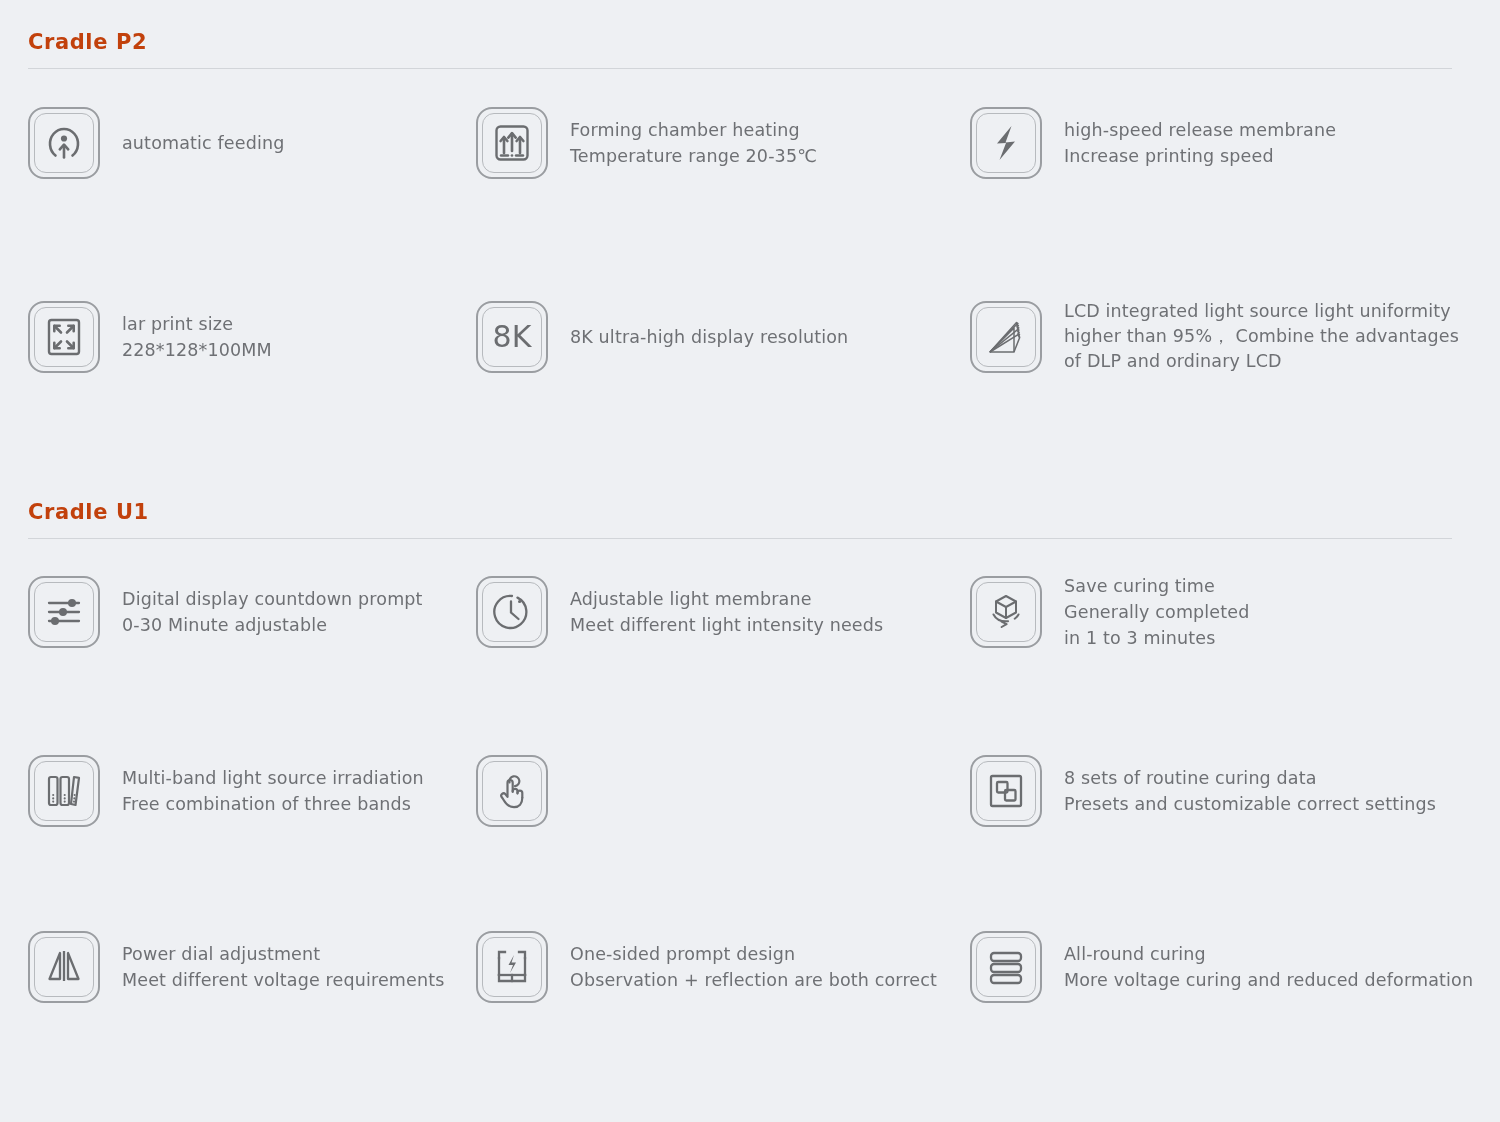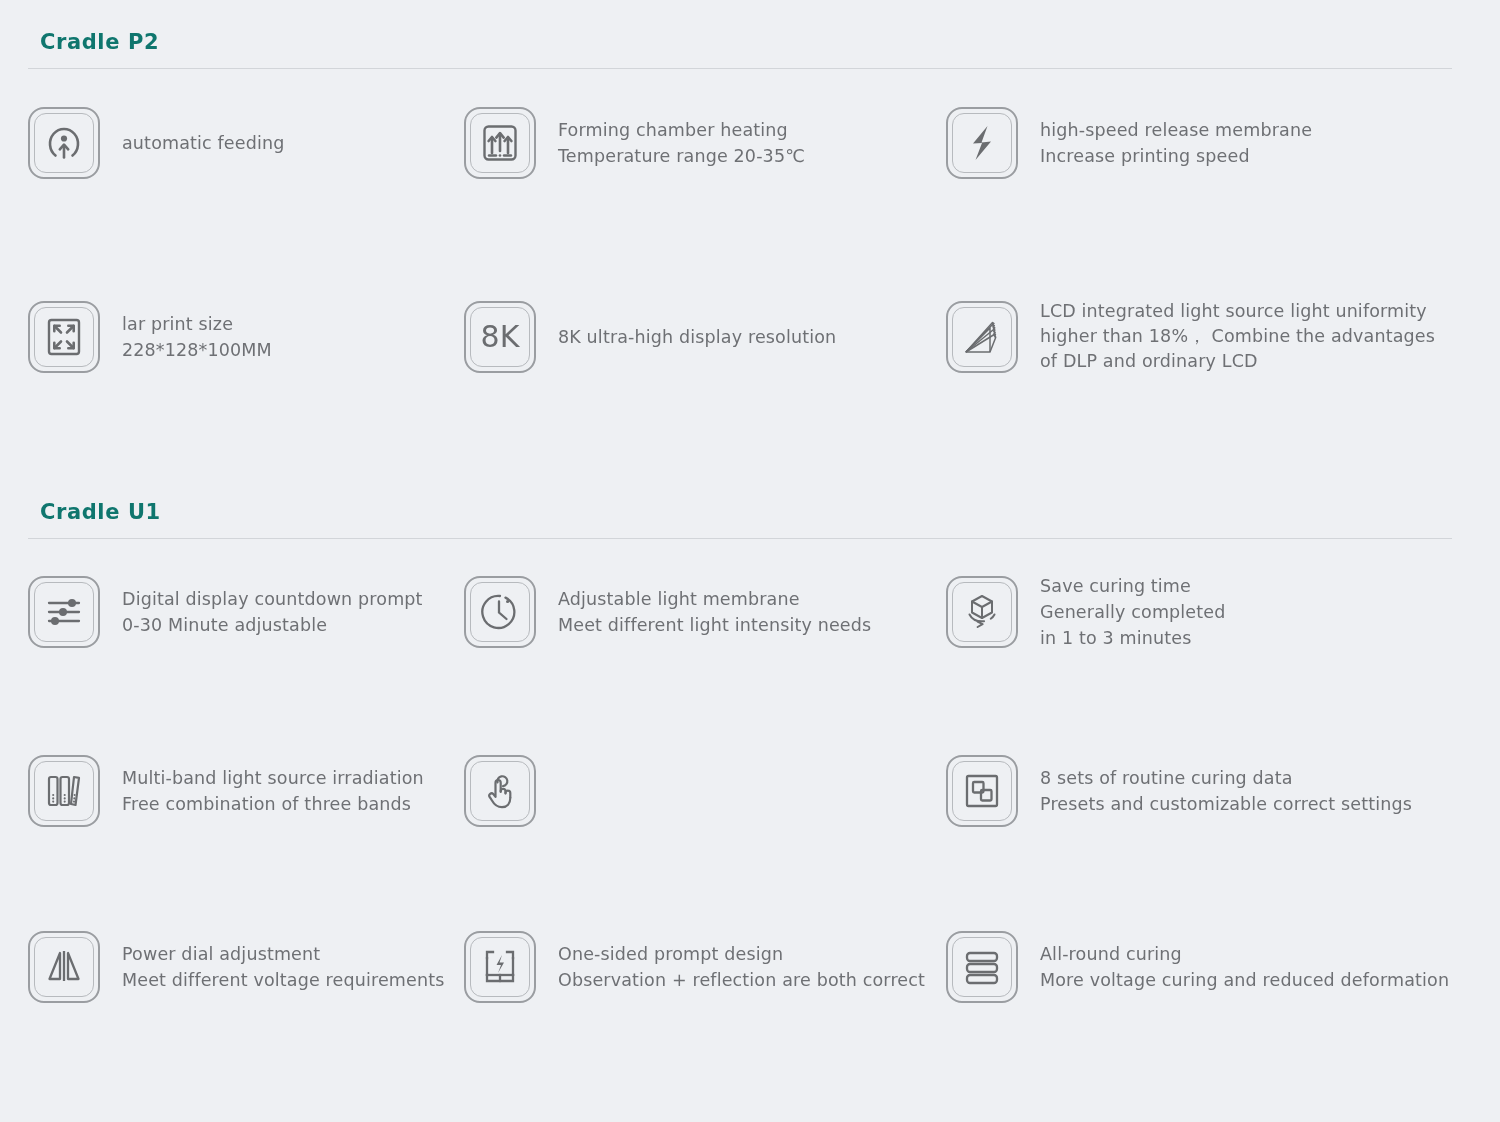--- a/index.html
+++ b/index.html
@@ -22,36 +22,35 @@
     padding: 0 28px;
   }
 
   
   .section { position: relative; }
   .section-title {
     font-family: "DejaVu Sans", "Liberation Sans", sans-serif;
     font-size: 21px;
     font-weight: 700;
     letter-spacing: 0.6px;
-    color: #0f766e;
+    color: #c2410c;
     padding-top: 30px;
     padding-bottom: 14px;
-    margin-left: 12px;
   }
   .section-divider {
     height: 1px;
     background: #d2d5d9;
     width: 1424px;
   }
 
   
   .feature-grid {
     display: grid;
     grid-template-columns: 432px 478px 514px;
-    column-gap: 4px;
+    column-gap: 16px;
   }
   .feature-item {
     display: flex;
     align-items: center;
     gap: 22px;
   }
 
   .icon-frame {
     flex: 0 0 auto;
     width: 72px;
@@ -226,21 +225,21 @@
                 <path d="M6 37 L33 9"></path>
                 <path d="M6 37 L34.2 14"></path>
                 <path d="M6 37 L35 19"></path>
                 <path d="M32.5 7.5 L34 8.6 L32.7 9.6 L34.4 10.7 L33.1 11.8 L34.8 12.9 L33.5 14 L35 15.1 L33.8 16.2 L35.2 17.3 L34 18.4 L35.5 19.5 L34.2 20.6 L35.6 21.7 L35.5 23" stroke-width="1.4"></path>
               </svg>
             </span>
           </div>
         </div>
         <div class="feature-text">
           <div class="feature-line">LCD integrated light source light uniformity</div>
-          <div class="feature-line">higher than 18%， Combine the advantages</div>
+          <div class="feature-line">higher than 95%， Combine the advantages</div>
           <div class="feature-line">of DLP and ordinary LCD</div>
         </div>
       </div>
 
     </div>
   </div>
 
   <div class="section" style="margin-top:96px">
     <div class="section-title">Cradle U1</div>
     <div class="section-divider"></div>

